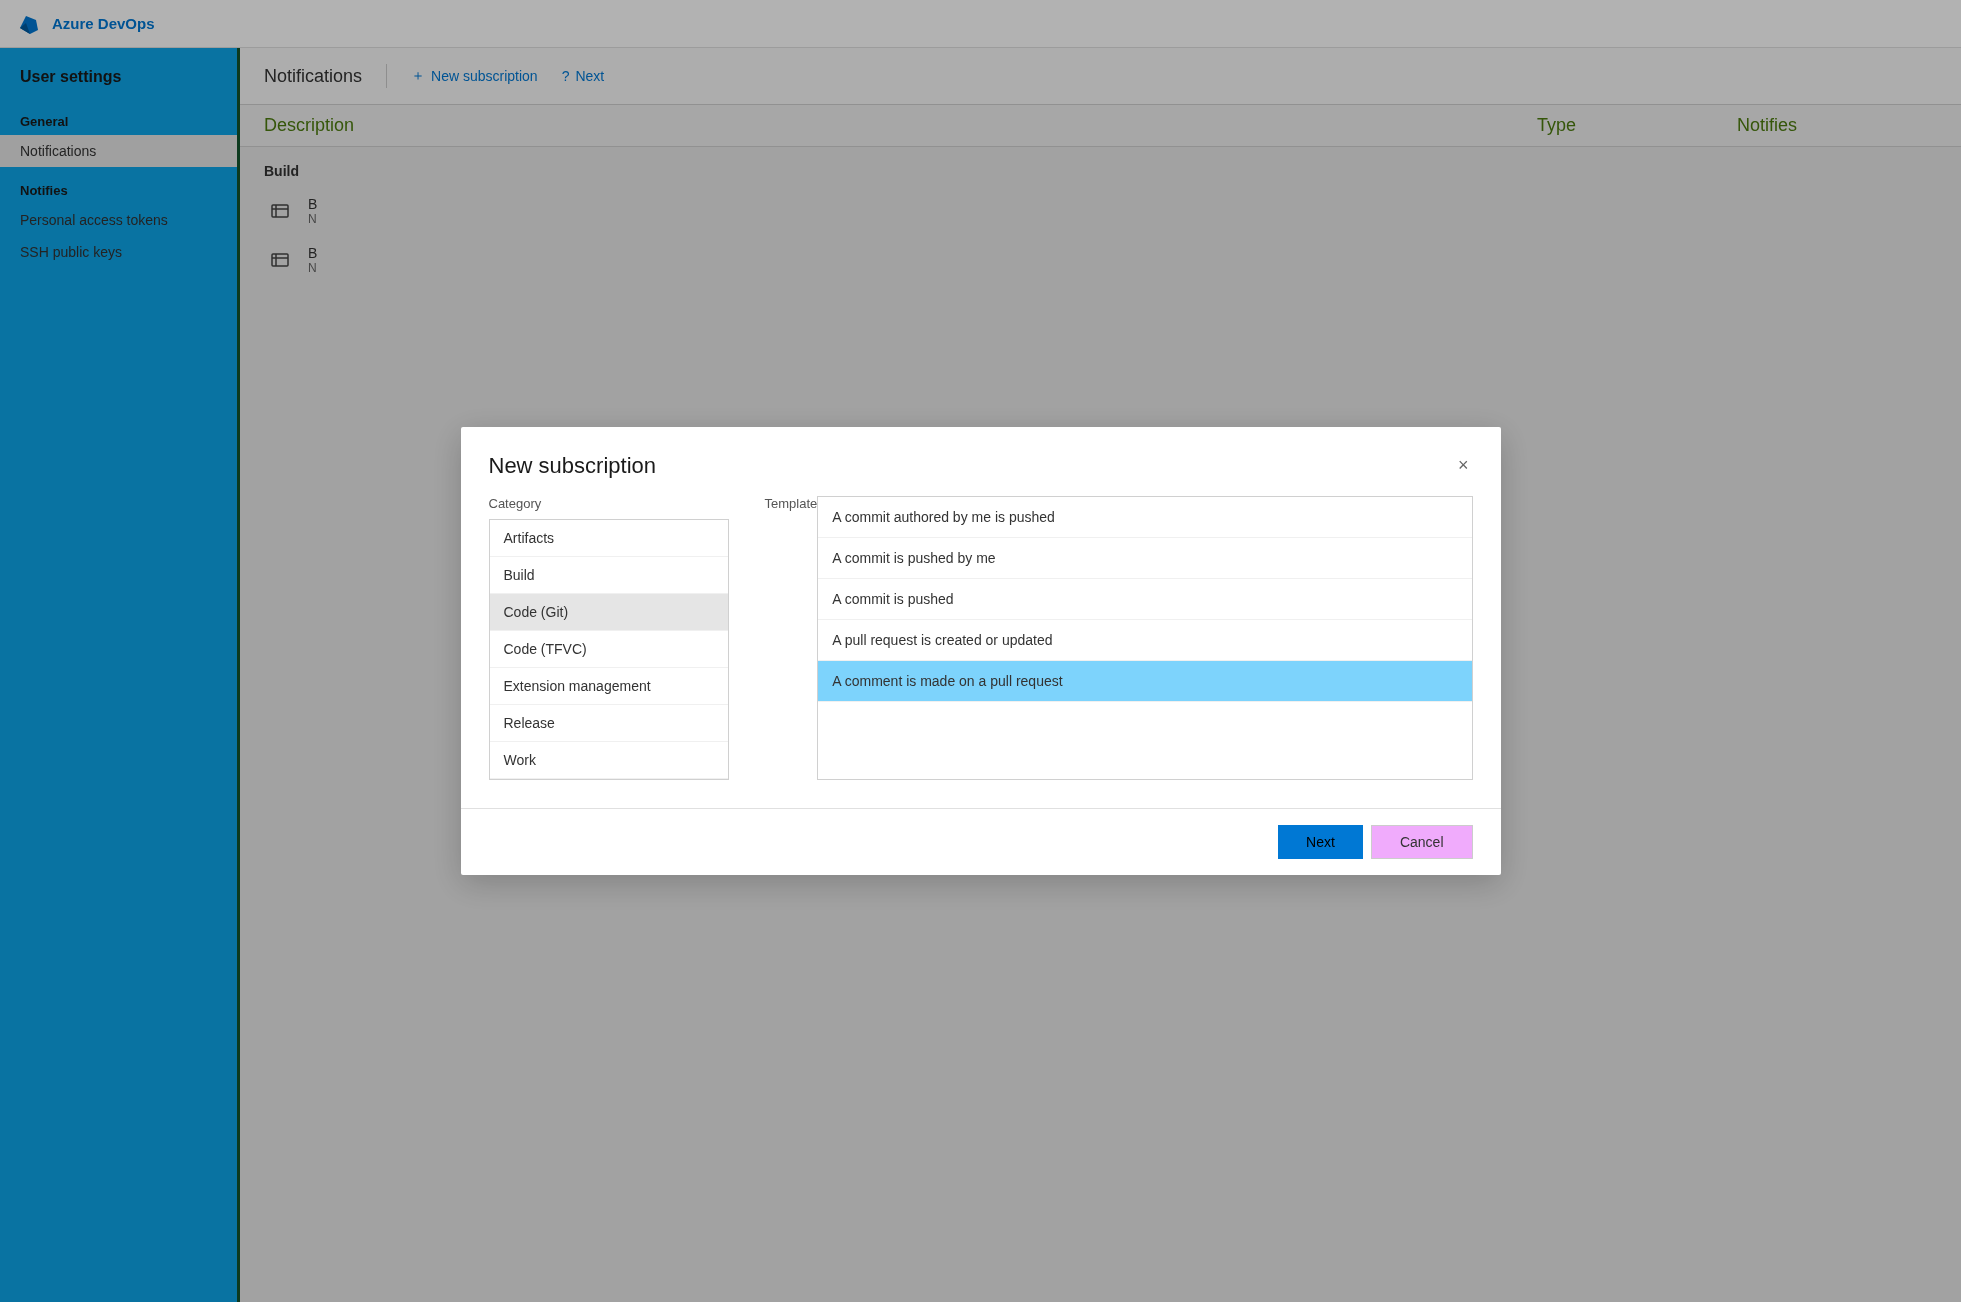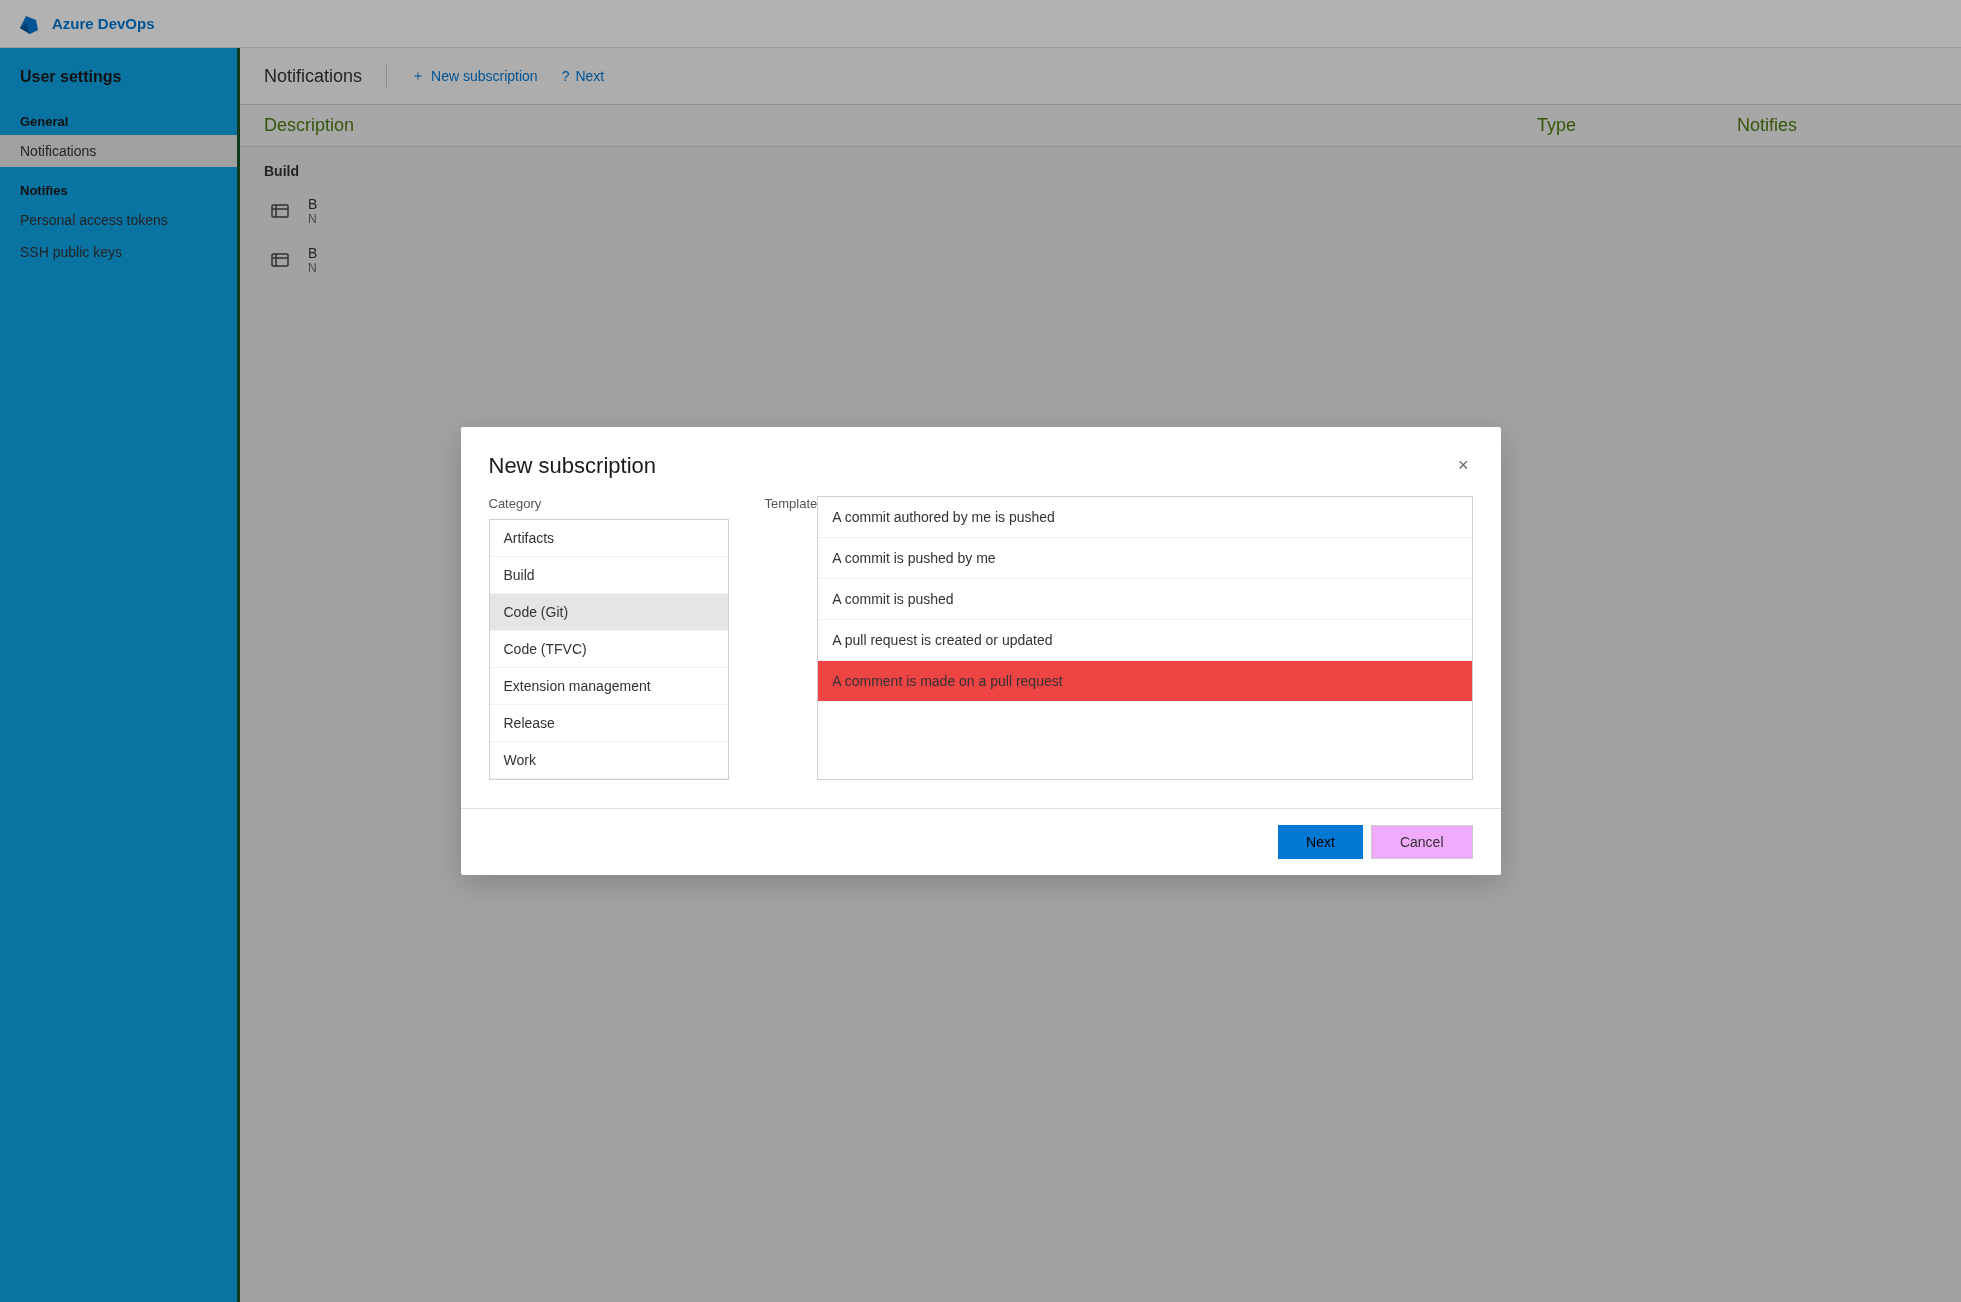--- a/index.html
+++ b/index.html
@@ -268,21 +268,21 @@
       overflow-y: auto;
     }
     .template-item {
       padding: 12px 14px;
       cursor: pointer;
       font-size: 14px;
       color: #333;
       border-bottom: 1px solid #f0f0f0;
     }
     .template-item.selected {
-      background: #ef4444;
+      background: #7dd3fc;
     }
 
     
     .dialog-footer {
       display: flex;
       justify-content: flex-end;
       gap: 8px;
       padding: 16px 28px;
       border-top: 1px solid #e0e0e0;
     }

